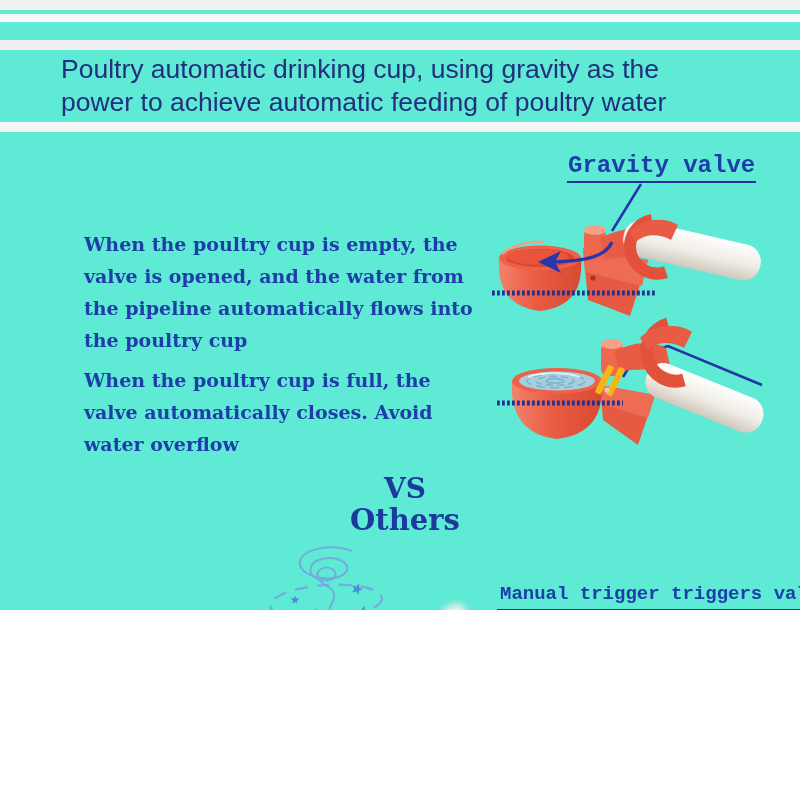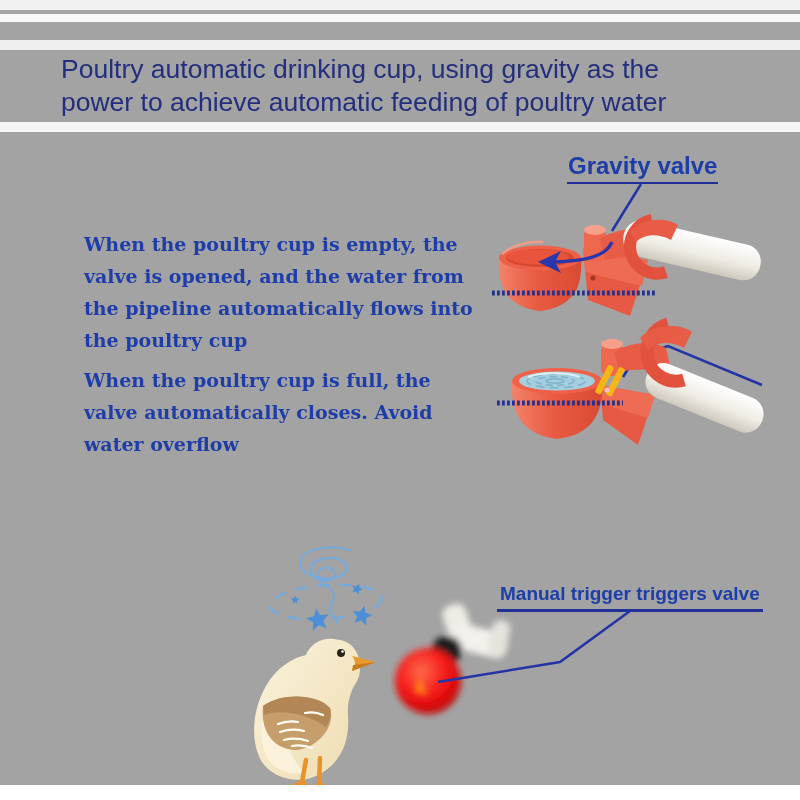--- a/index.html
+++ b/index.html
@@ -1,17 +1,17 @@
 <!DOCTYPE html>
 <html><head>
 <meta charset="utf-8">
 <style>
   html,body{margin:0;padding:0;background:#fff;}
   #canvas{
-    position:relative;width:800px;height:785px;background:#a3a3a3;
+    position:relative;width:800px;height:610px;background:#5eead4;
     overflow:hidden;font-family:"Liberation Sans",sans-serif;
   }
   .band{position:absolute;left:0;width:800px;pointer-events:none;}
   .band.b1{top:0;height:10px;background:#f1f1f1;}
   .band.b2{top:14px;height:8px;background:#f8f8f8;}
   .band.b3{top:40px;height:10px;background:#efefef;}
   .band.b4{top:122px;height:10px;background:#f5f5f5;}
 
   .title{
     position:absolute;left:61px;top:53px;width:690px;
@@ -21,21 +21,21 @@
   }
   .para{
     position:absolute;font-family:"DejaVu Serif","Liberation Serif",serif;
     font-weight:bold;color:#1e3da8;font-size:19px;line-height:32px;
     white-space:pre-line;
   }
   .para.p1{left:84px;top:228px;width:400px;}
   .para.p2{left:84px;top:364px;width:400px;}
 
   .callout{
-    position:absolute;font-family:Liberation Sans, sans-serif;
+    position:absolute;font-family:Liberation Mono, monospace;
     font-weight:bold;color:#1d3ea8;white-space:nowrap;
   }
   .callout.gravity{
     left:567px;top:152px;font-size:24px;
     border-bottom:2.5px solid #203097;padding:0 1px 2px 1px;
   }
   .callout.manual{
     left:497px;top:583px;font-size:19px;
     border-bottom:3.5px solid #203097;padding:0 3px 4px 3px;
   }
@@ -65,20 +65,24 @@
   <div class="callout gravity">Gravity valve</div>
 
   <div class="para p1">When the poultry cup is empty, the
 valve is opened, and the water from
 the pipeline automatically flows into
 the poultry cup</div>
   <div class="para p2">When the poultry cup is full, the
 valve automatically closes. Avoid
 water overflow</div>
 
+  <div class="vsbox">
+    <div class="vs">VS</div>
+    <div class="others">Others</div>
+  </div>
 
   <div class="callout manual">Manual trigger triggers valve</div>
 
   <svg class="art" width="800" height="800" viewBox="0 0 800 800">
     <defs>
       <linearGradient id="cupGrad" x1="0" y1="0" x2="1" y2="0">
         <stop offset="0" stop-color="#f2836a"></stop>
         <stop offset="0.45" stop-color="#ea5b43"></stop>
         <stop offset="1" stop-color="#d94a33"></stop>
       </linearGradient>

